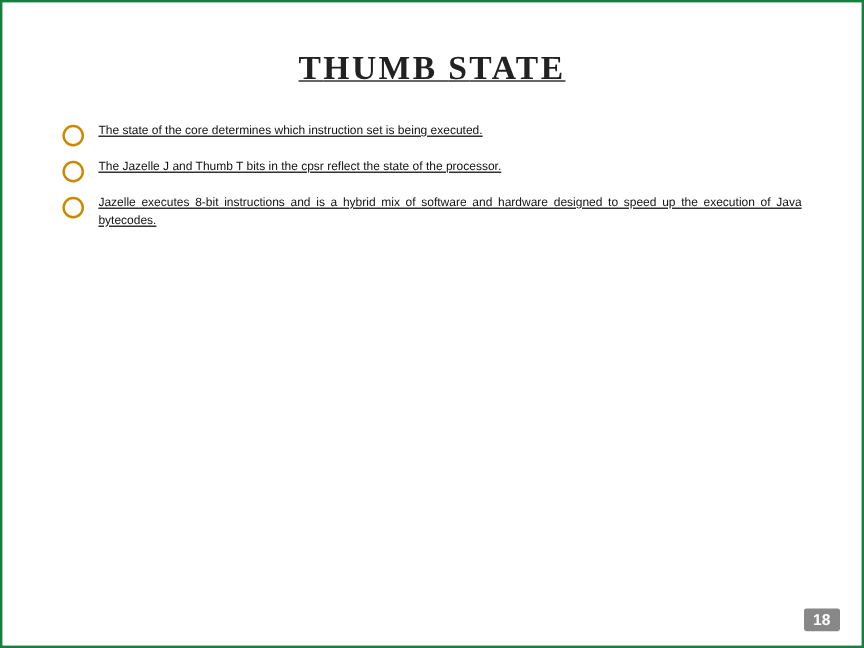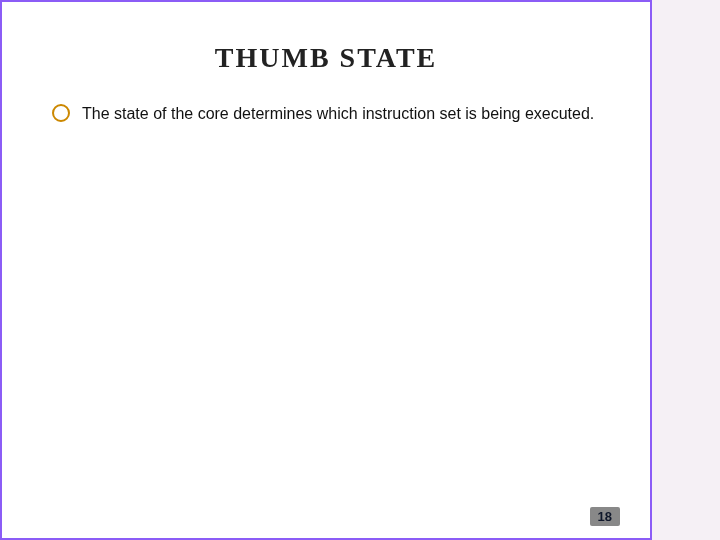--- a/index.html
+++ b/index.html
@@ -10,26 +10,27 @@
 
     body {
       width: 720px;
       height: 540px;
       background: #f5f0f5;
       font-family: Arial, sans-serif;
       overflow: hidden;
     }
 
     .slide {
-      width: 652px;
+      width: 720px;
       height: 540px;
       background: #ffffff;
-      border: 2px solid #8b5cf6;
+      border: 2px solid #15803d;
       position: relative;
       padding: 30px 50px 30px 50px;
+      text-decoration: underline;
     }
 
     .title-area {
       text-align: center;
       margin-bottom: 28px;
       margin-top: 10px;
     }
 
     .title {
       font-size: 28px;
@@ -42,21 +43,21 @@
 
     .bullets {
       list-style: none;
       padding: 0;
     }
 
     .bullets li {
       display: flex;
       align-items: flex-start;
       margin-bottom: 10px;
-      font-size: 16px;
+      font-size: 10px;
       color: #111111;
       line-height: 1.5;
     }
 
     .bullet-icon {
       min-width: 18px;
       min-height: 18px;
       width: 18px;
       height: 18px;
       border: 2px solid #cc8800;
@@ -68,23 +69,23 @@
     }
 
     .bullet-text {
       flex: 1;
       text-align: justify;
     }
 
     .page-number {
       position: absolute;
       bottom: 12px;
-      right: 30px;
+      right: 18px;
       background: #888888;
-      color: #0f172a;
+      color: #ffffff;
       font-size: 13px;
       font-weight: bold;
       padding: 2px 8px;
       border-radius: 2px;
     }
   </style>
 </head>
 <body>
 
 <div class="slide">
@@ -92,16 +93,24 @@
     <span class="title">
       <span>T</span><span>HUMB </span><span>S</span><span>TATE</span>
     </span>
   </div>
 
   <ul class="bullets">
     <li>
       <span class="bullet-icon"></span>
       <span class="bullet-text">The state of the core determines which instruction set is being executed.</span>
     </li>
+    <li>
+      <span class="bullet-icon"></span>
+      <span class="bullet-text">The Jazelle J and Thumb T bits in the cpsr reflect the state of the processor.</span>
+    </li>
+    <li>
+      <span class="bullet-icon"></span>
+      <span class="bullet-text">Jazelle executes 8-bit instructions and is a hybrid mix of software and hardware designed to speed up the execution of Java bytecodes.</span>
+    </li>
   </ul>
 
   <div class="page-number">18</div>
 </div>
 
 </body></html>

